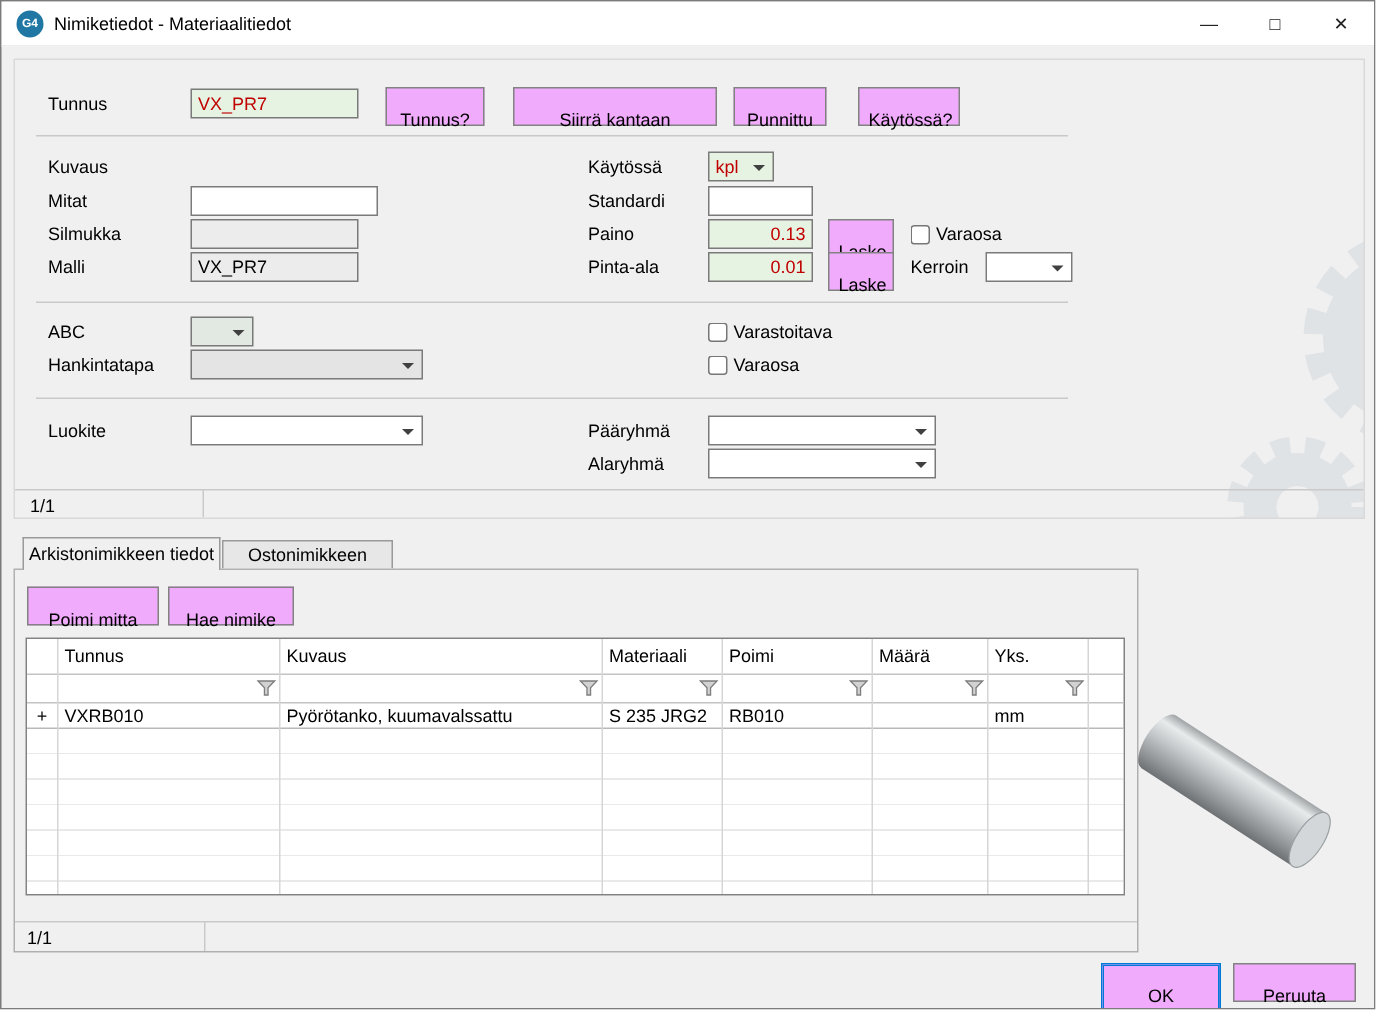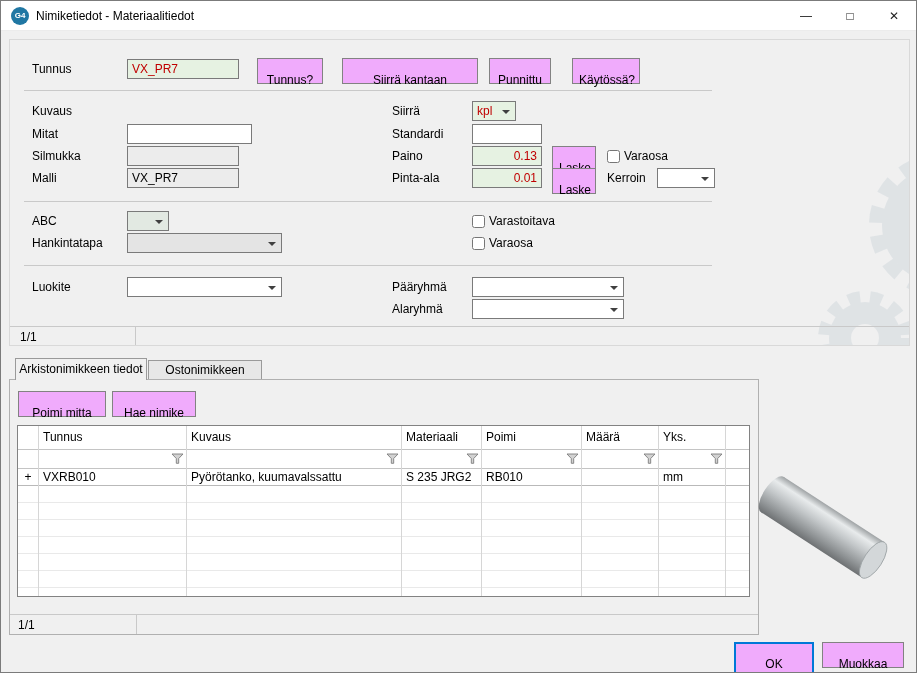--- a/index.html
+++ b/index.html
@@ -85,21 +85,21 @@
     <span class="lbl" style="left:22px;top:19px;">Tunnus</span>
     <input class="txt green" style="left: 117px; top: 19px; width: 112px;" value="VX_PR7">
     <button class="btn" style="left:247px;top:18px;width:66px;">Tunnus?</button>
     <button class="btn" style="left:332px;top:18px;width:136px;">Siirrä kantaan</button>
     <button class="btn" style="left:479px;top:18px;width:62px;">Punnittu</button>
     <button class="btn" style="left:562px;top:18px;width:68px;text-align:center;">Käytössä?</button>
 
     <div class="sep" style="top:50px;"></div>
 
     <span class="lbl" style="left:22px;top:61px;">Kuvaus</span>
-    <span class="lbl" style="left:382px;top:61px;">Siirrä</span>
+    <span class="lbl" style="left:382px;top:61px;">Käytössä</span>
     <div class="combo green" style="left:462px;top:61px;width:44px;">kpl</div>
 
     <span class="lbl" style="left:22px;top:84px;">Mitat</span>
     <input class="txt" style="left: 117px; top: 84px; width: 125px;" value="">
     <span class="lbl" style="left:382px;top:84px;">Standardi</span>
     <input class="txt" style="left: 462px; top: 84px; width: 70px;" value="">
 
     <span class="lbl" style="left:22px;top:106px;">Silmukka</span>
     <input class="txt gray" style="left: 117px; top: 106px; width: 112px;" value="">
     <span class="lbl" style="left:382px;top:106px;">Paino</span>
@@ -238,15 +238,15 @@
         <ellipse cx="132" cy="62" rx="9" ry="21" fill="#d3d7d9" stroke="#9aa0a2" stroke-width="0.8"></ellipse>
       </g>
     </svg>
 
     <div class="pagerline" style="left:0;right:0;top:234px;"></div>
     <span class="pagertext" style="left:8px;top:236px;">1/1</span>
     <div class="pagerdiv" style="left:126px;top:234px;bottom:0;"></div>
   </div>
 
   <button class="btn ok" style="left:733px;top:641px;width:80px;height:36px;">OK</button>
-  <button class="btn" style="left:821px;top:641px;width:82px;height:21px;">Muokkaa</button>
+  <button class="btn" style="left:821px;top:641px;width:82px;height:21px;">Peruuta</button>
 
 </div>
 
 </body></html>

